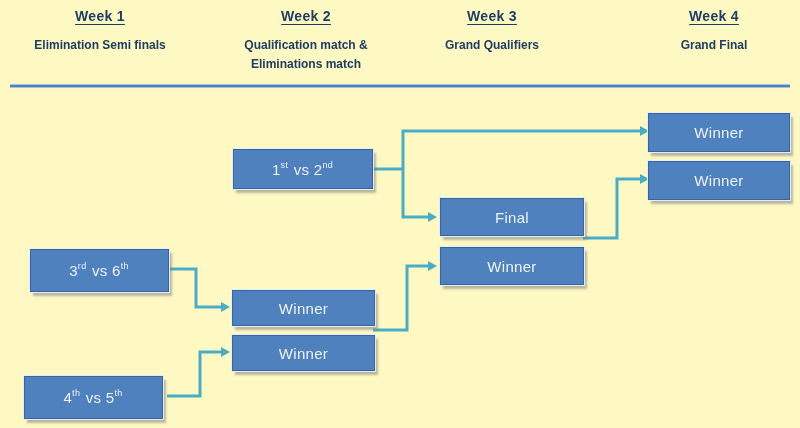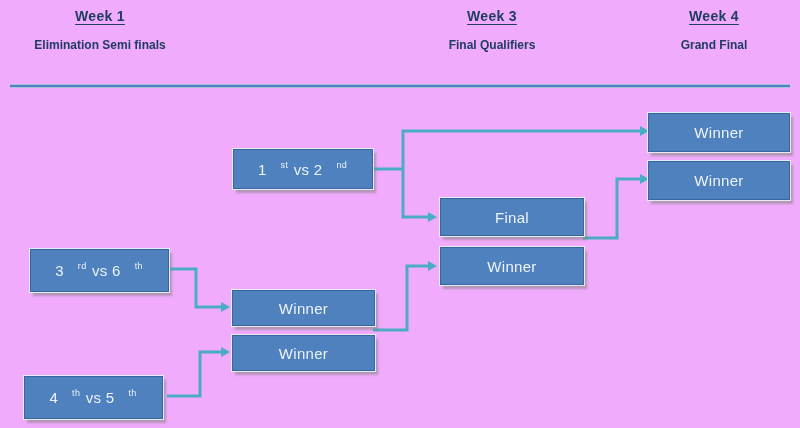--- a/index.html
+++ b/index.html
@@ -1,18 +1,18 @@
 <!DOCTYPE html>
 <html><head>
 <meta charset="utf-8">
 <style>
   html,body{margin:0;padding:0;background:#ffffff;}
   .canvas{
     position:relative;width:800px;height:428px;overflow:hidden;
-    background:#f0abfc;
+    background:#fef9c3;
     font-family:"Liberation Sans", sans-serif;
     color:#1F3C61;
   }
   
   .week-col{position:absolute;top:8px;width:192px;text-align:center;}
   .week-title{
     font-size:14px;font-weight:bold;color:#1F3C61;
     text-decoration:underline;text-underline-offset:3px;
     letter-spacing:.3px;
   }
@@ -27,37 +27,40 @@
   }
   
   .connectors{position:absolute;left:0;top:0;pointer-events:none;}
   
   .box{
     position:absolute;display:flex;align-items:center;justify-content:center;
     background:#4E81BD;border:1px solid #39659E;
     box-shadow:0 0 0 1px #E8EDF4, 3px 4px 2px rgba(130,130,130,.55);
     color:#EDF3FA;font-size:15px;letter-spacing:.3px;text-align:right;
   }
-  .box sup{font-size:9px;line-height:0;position:relative;top:-1px;margin-right:1px;margin-left:14px;}
+  .box sup{font-size:9px;line-height:0;position:relative;top:-1px;margin-right:1px;}
   .box .box-label{white-space:pre;}
 </style>
 </head>
 <body>
 
 <div class="canvas">
 
   <div class="week-col" style="left:4px">
     <div class="week-title">Week 1</div>
     <div class="week-subtitle">Elimination Semi finals</div>
   </div>
   <div class="week-col" style="left:210px">
+    <div class="week-title">Week 2</div>
+    <div class="week-subtitle">Qualification match &amp;
+Eliminations match</div>
   </div>
   <div class="week-col" style="left:396px">
     <div class="week-title">Week 3</div>
-    <div class="week-subtitle">Final Qualifiers</div>
+    <div class="week-subtitle">Grand Qualifiers</div>
   </div>
   <div class="week-col" style="left:618px">
     <div class="week-title">Week 4</div>
     <div class="week-subtitle">Grand Final</div>
   </div>
 
   <div class="divider"></div>
 
   <svg class="connectors" width="800" height="428" viewBox="0 0 800 428">
     <g fill="none" stroke="#4BACC6" stroke-width="3" stroke-linejoin="miter">

